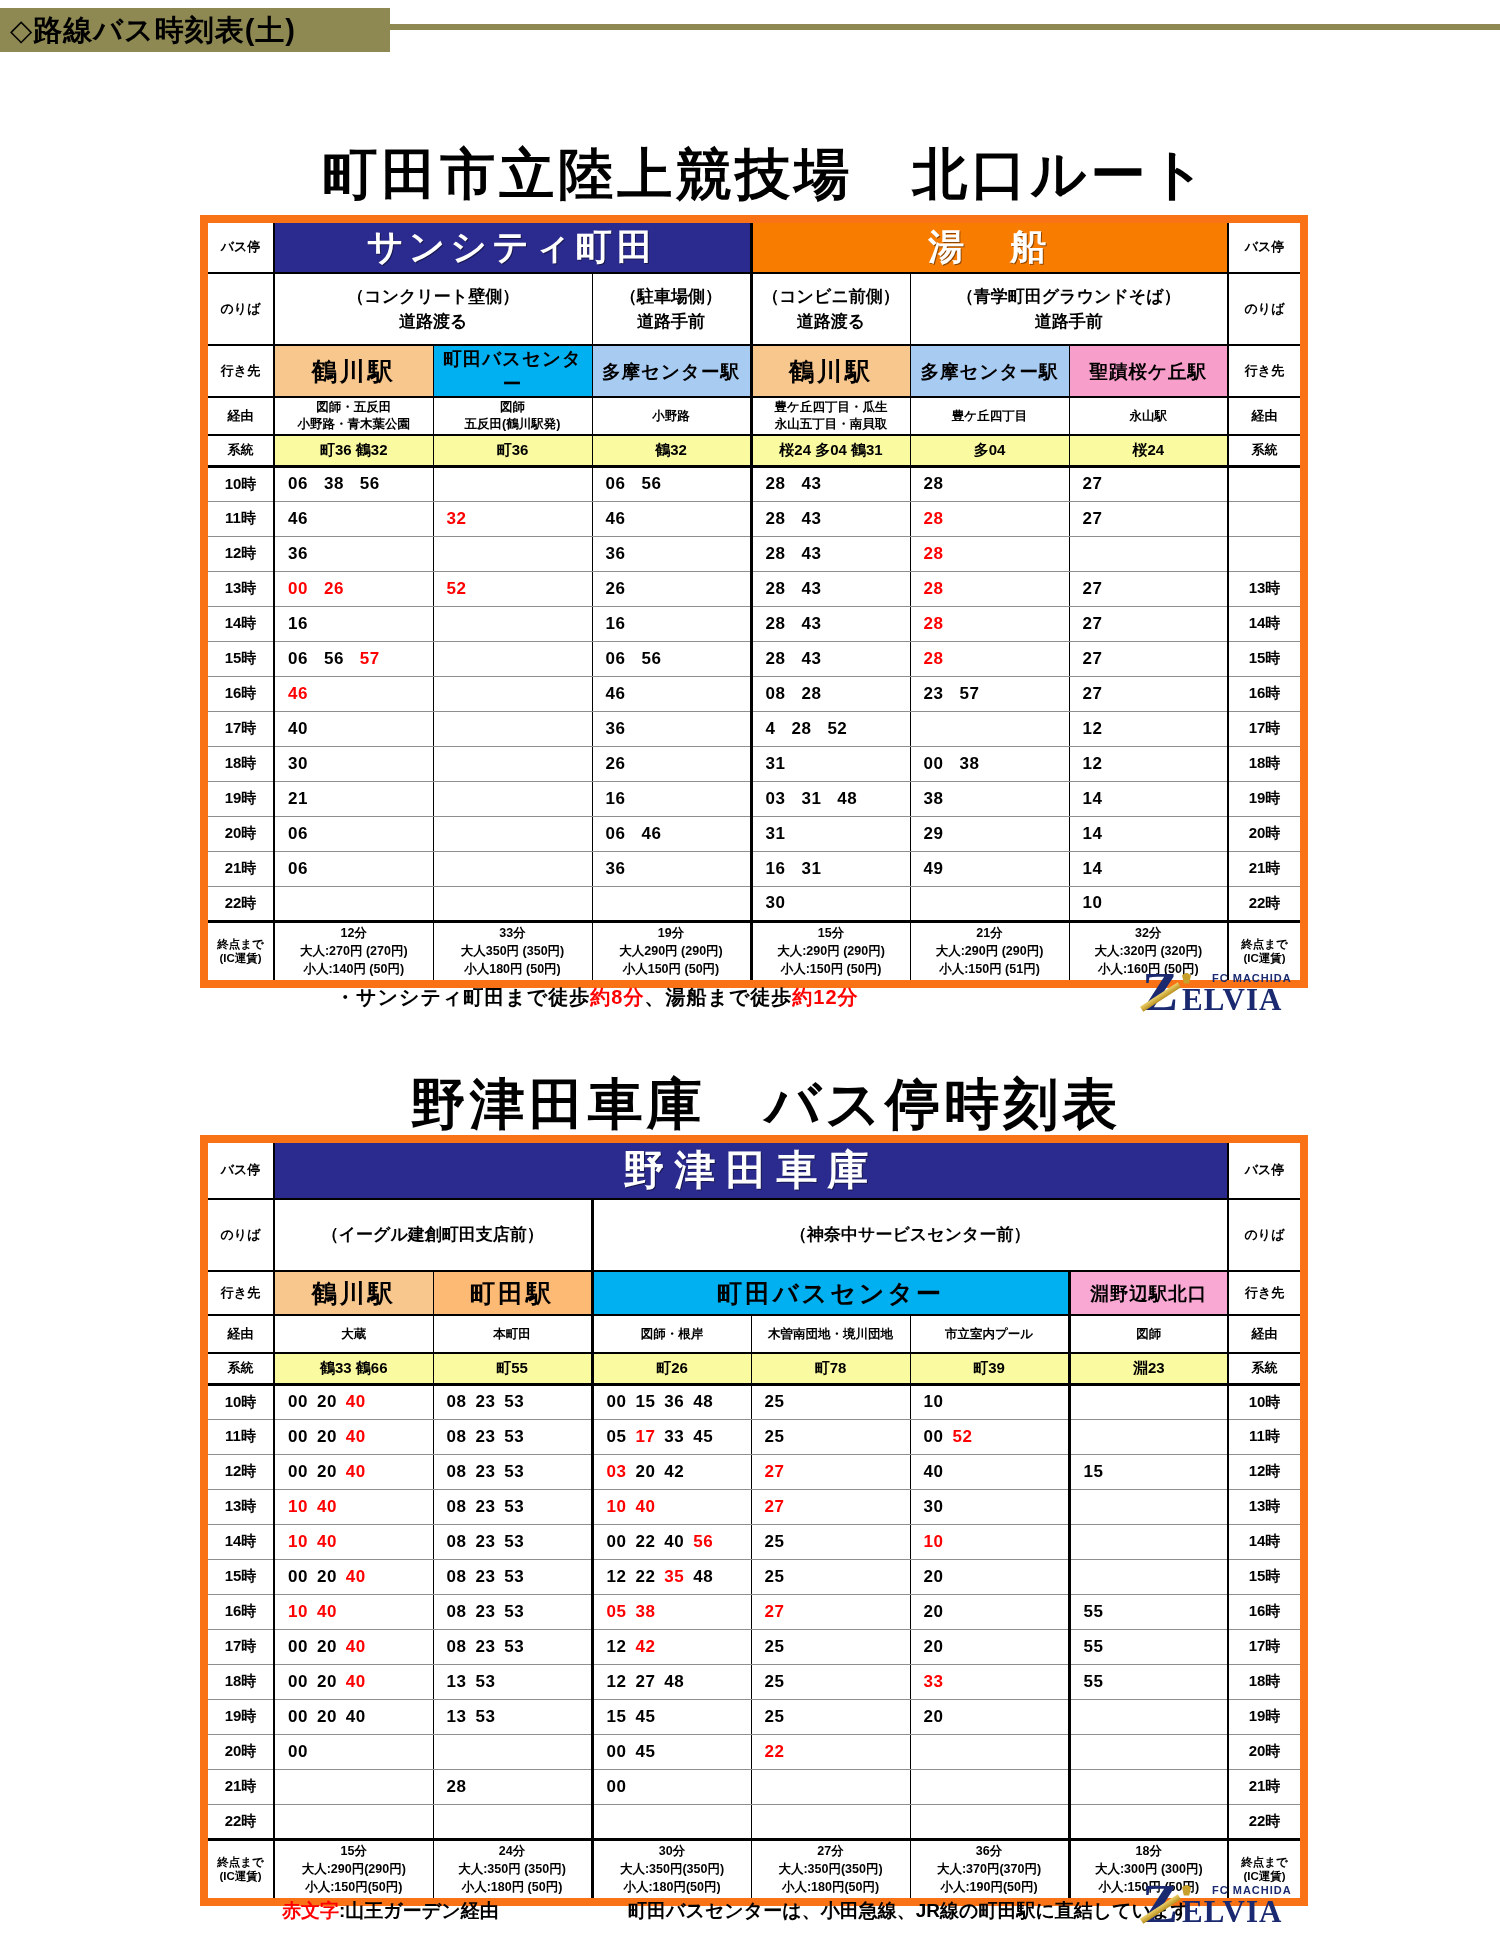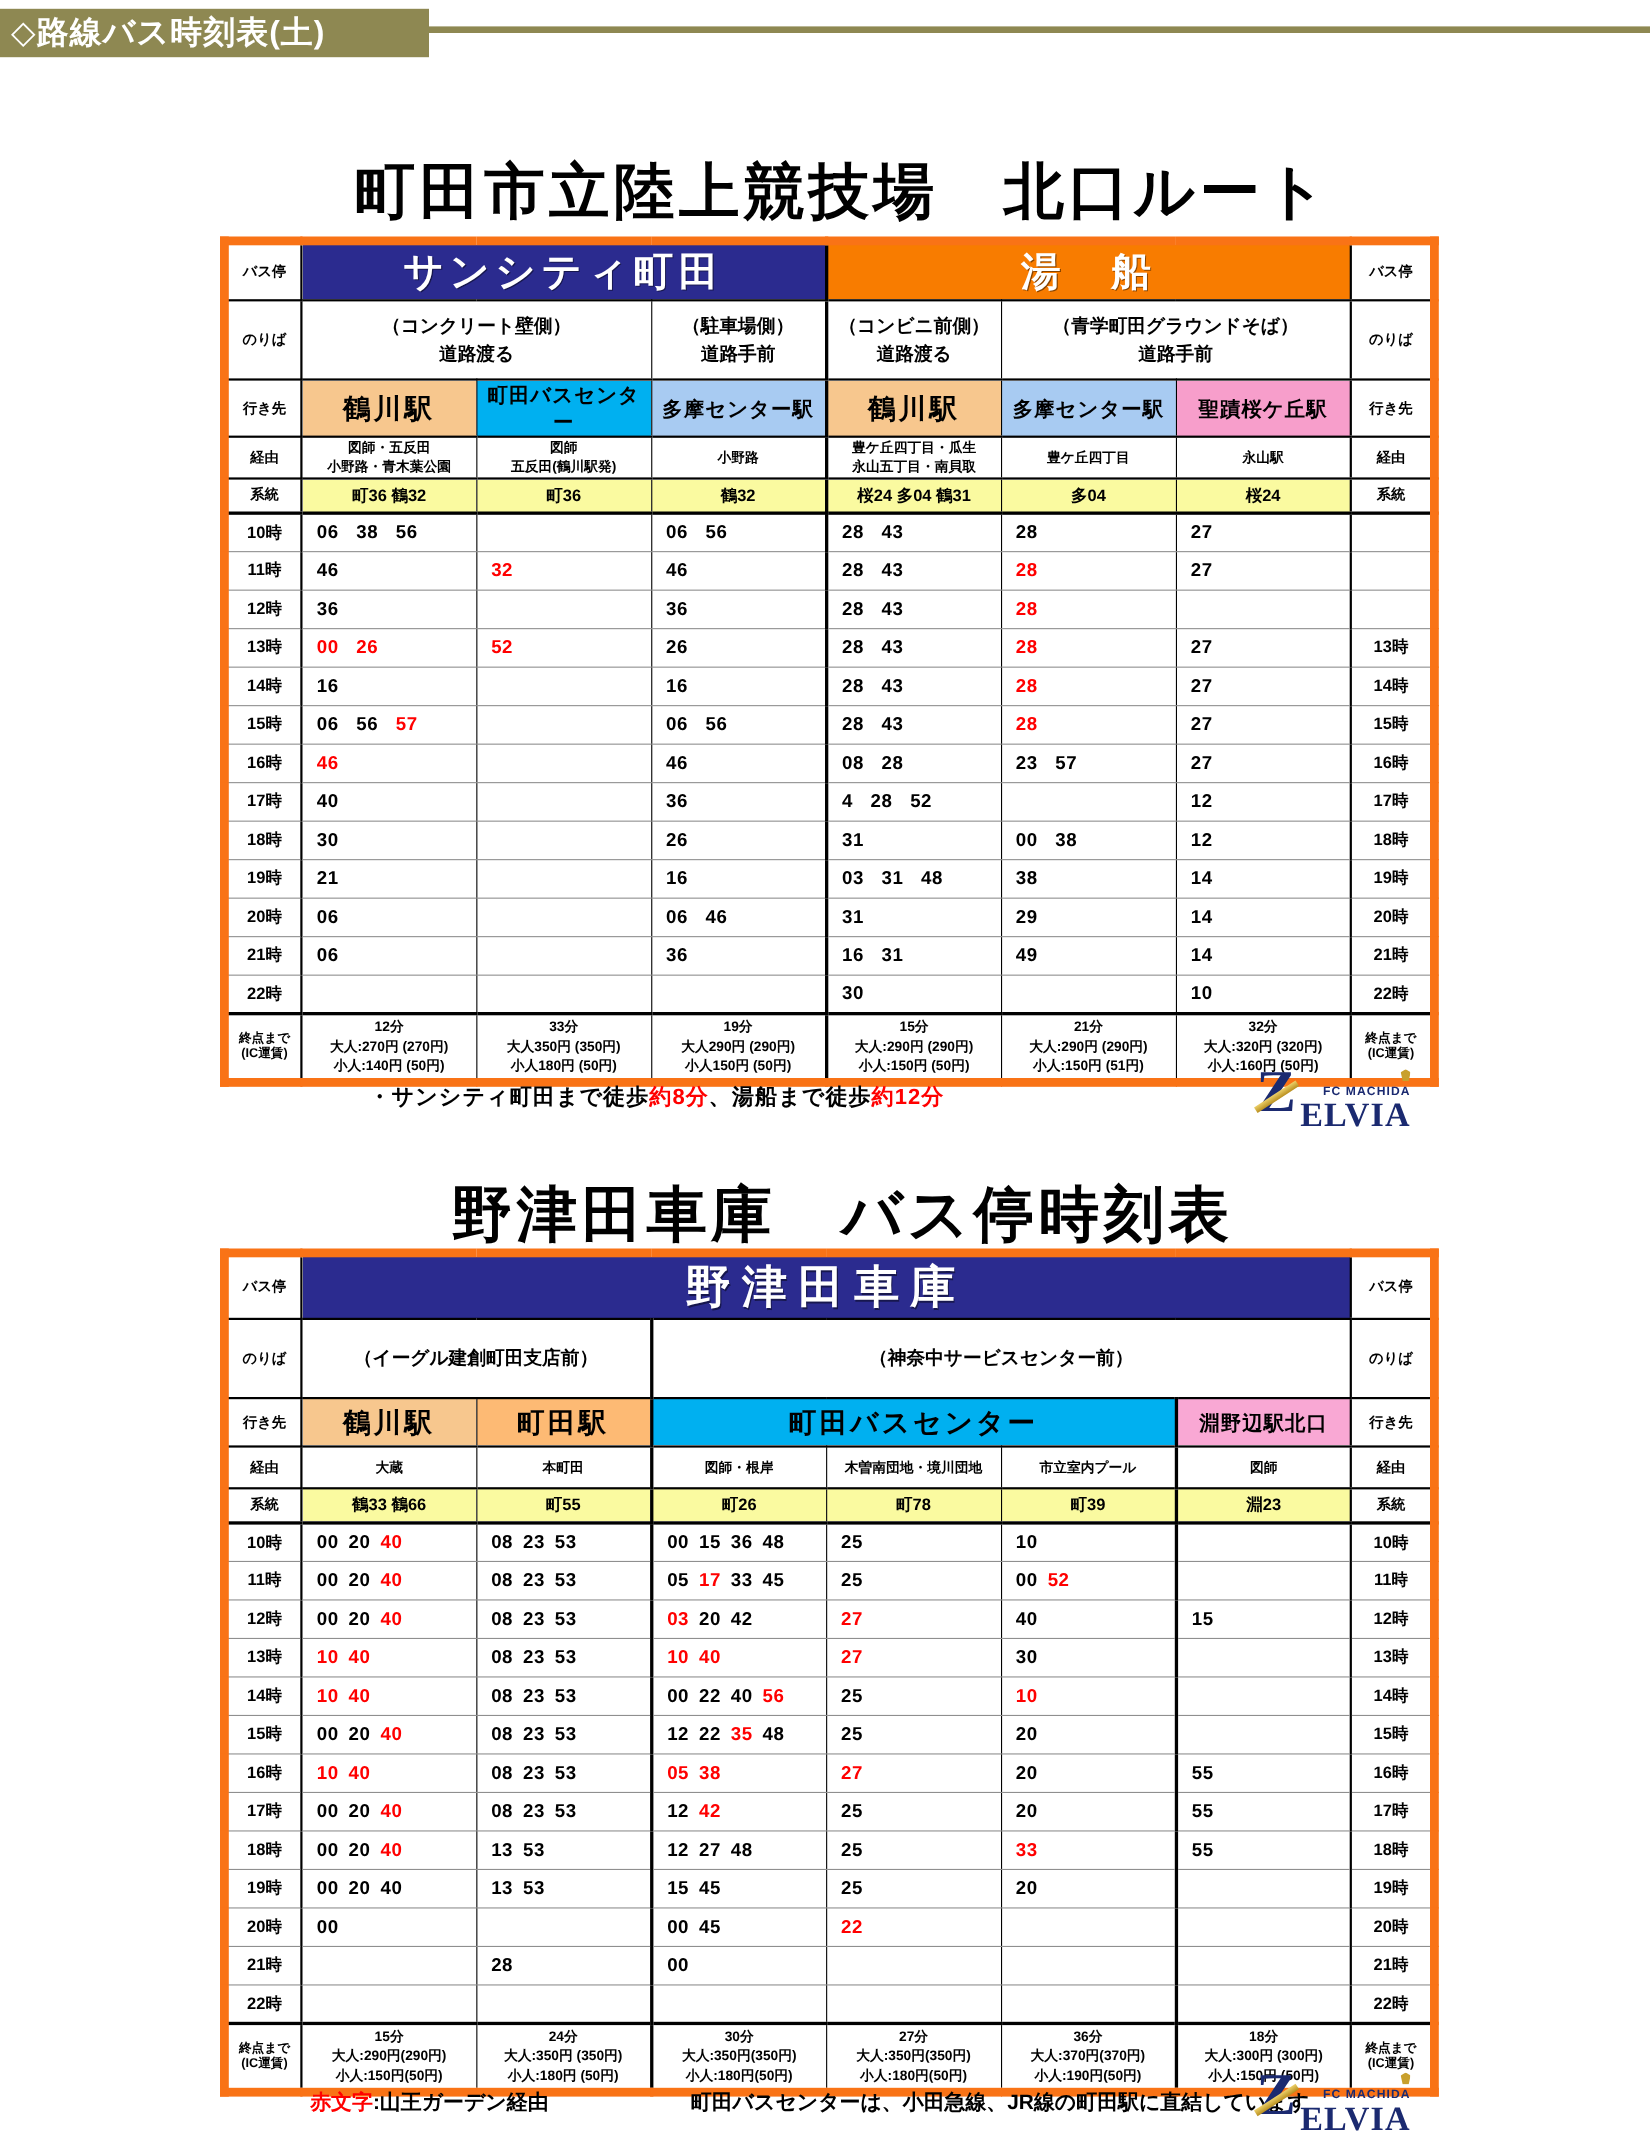--- a/index.html
+++ b/index.html
@@ -1,21 +1,21 @@
 <!DOCTYPE html>
 <html><head>
 <meta charset="utf-8">
 <style>
   html,body {margin:0; padding:0; background:#fff;}
   .page {position:relative; width:1500px; height:1960px; background:#ffffff; overflow:hidden;
          font-family:"Liberation Sans","DejaVu Sans",sans-serif; color:#000;}
 
   
   .tag {position:absolute; left:0; top:8px; width:390px; height:44px; background:#8e8852;
-        color:#ffffff; font-size:29px; font-weight:900; line-height:44px; padding-left:10px;
+        color:#000000; font-size:29px; font-weight:900; line-height:44px; padding-left:10px;
         box-sizing:border-box; letter-spacing:1px;}
   .tag-rule {position:absolute; left:390px; top:24px; right:0; height:6px; background:#8e8852;}
 
   
   .title {position:absolute; left:200px; width:1100px; margin:16px; text-align:center;
           font-size:55px; font-weight:900; letter-spacing:4px; white-space:nowrap;}
   .t1-title {top:122px;}
   .t2-title {top:1052px;}
 
   
@@ -66,21 +66,21 @@
   
   .logo {position:absolute; display:flex; align-items:flex-start; gap:4px;}
   .logo1 {left:1142px; top:970px;}
   .logo2 {left:1142px; top:1882px;}
   .logo-z {position:relative; font-family:"Liberation Serif","DejaVu Serif",serif;
            font-size:54px; line-height:0.85; font-weight:900; color:#1b2a70;}
   .logo-bolt {position:absolute; left:-4px; top:24px; width:45px; height:6px;
               background:linear-gradient(#ecd06a,#b98f1f); transform:rotate(-33deg);}
   .logo-right {display:flex; flex-direction:column; padding-top:2px;}
   .logo-fc {font-size:11px; font-weight:bold; color:#1b2a70; letter-spacing:1px;
-            display:flex; align-items:flex-end; gap:3px;flex-direction:column;}
+            display:flex; align-items:center; gap:21px;}
   .badge {width:9px; height:11px; background:#c8a02c;
           clip-path:polygon(50% 0,100% 25%,80% 100%,20% 100%,0 25%);}
   .logo-elvia {font-family:"Liberation Serif","DejaVu Serif",serif; font-size:31px;
                font-weight:900; color:#1b2a70; letter-spacing:1px; line-height:1;}
 </style>
 </head>
 <body>
 
 <div class="page">
 

